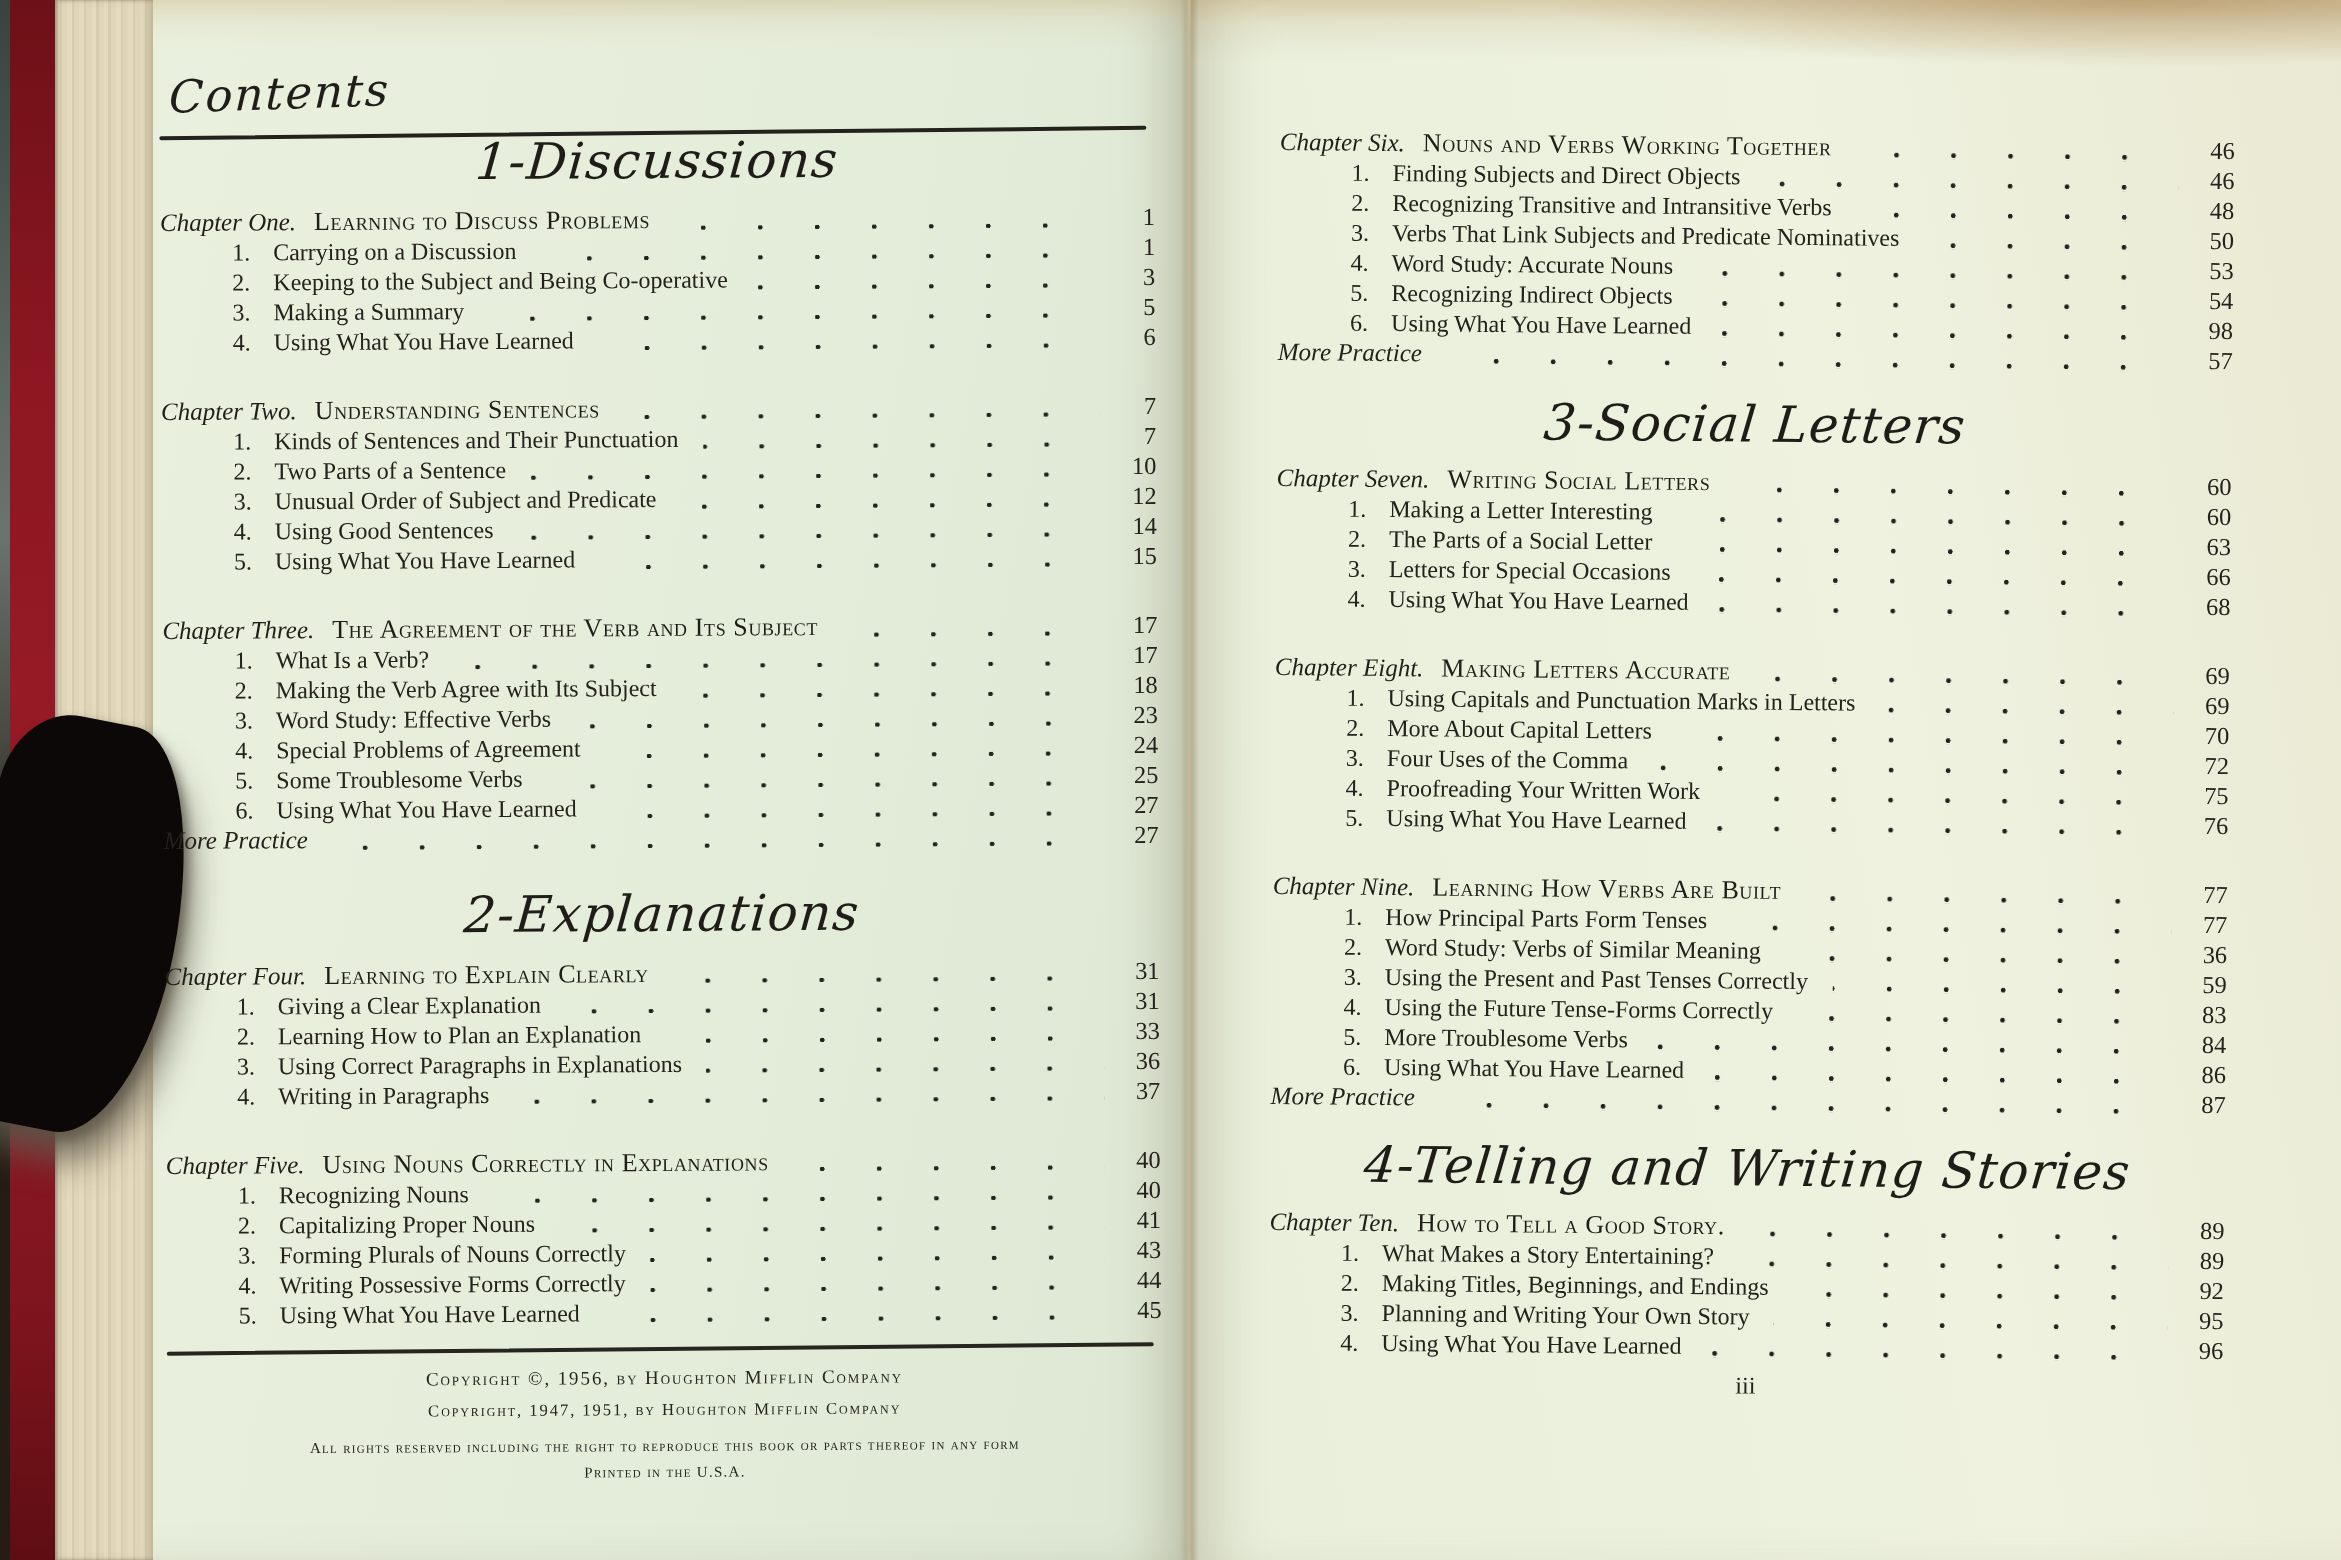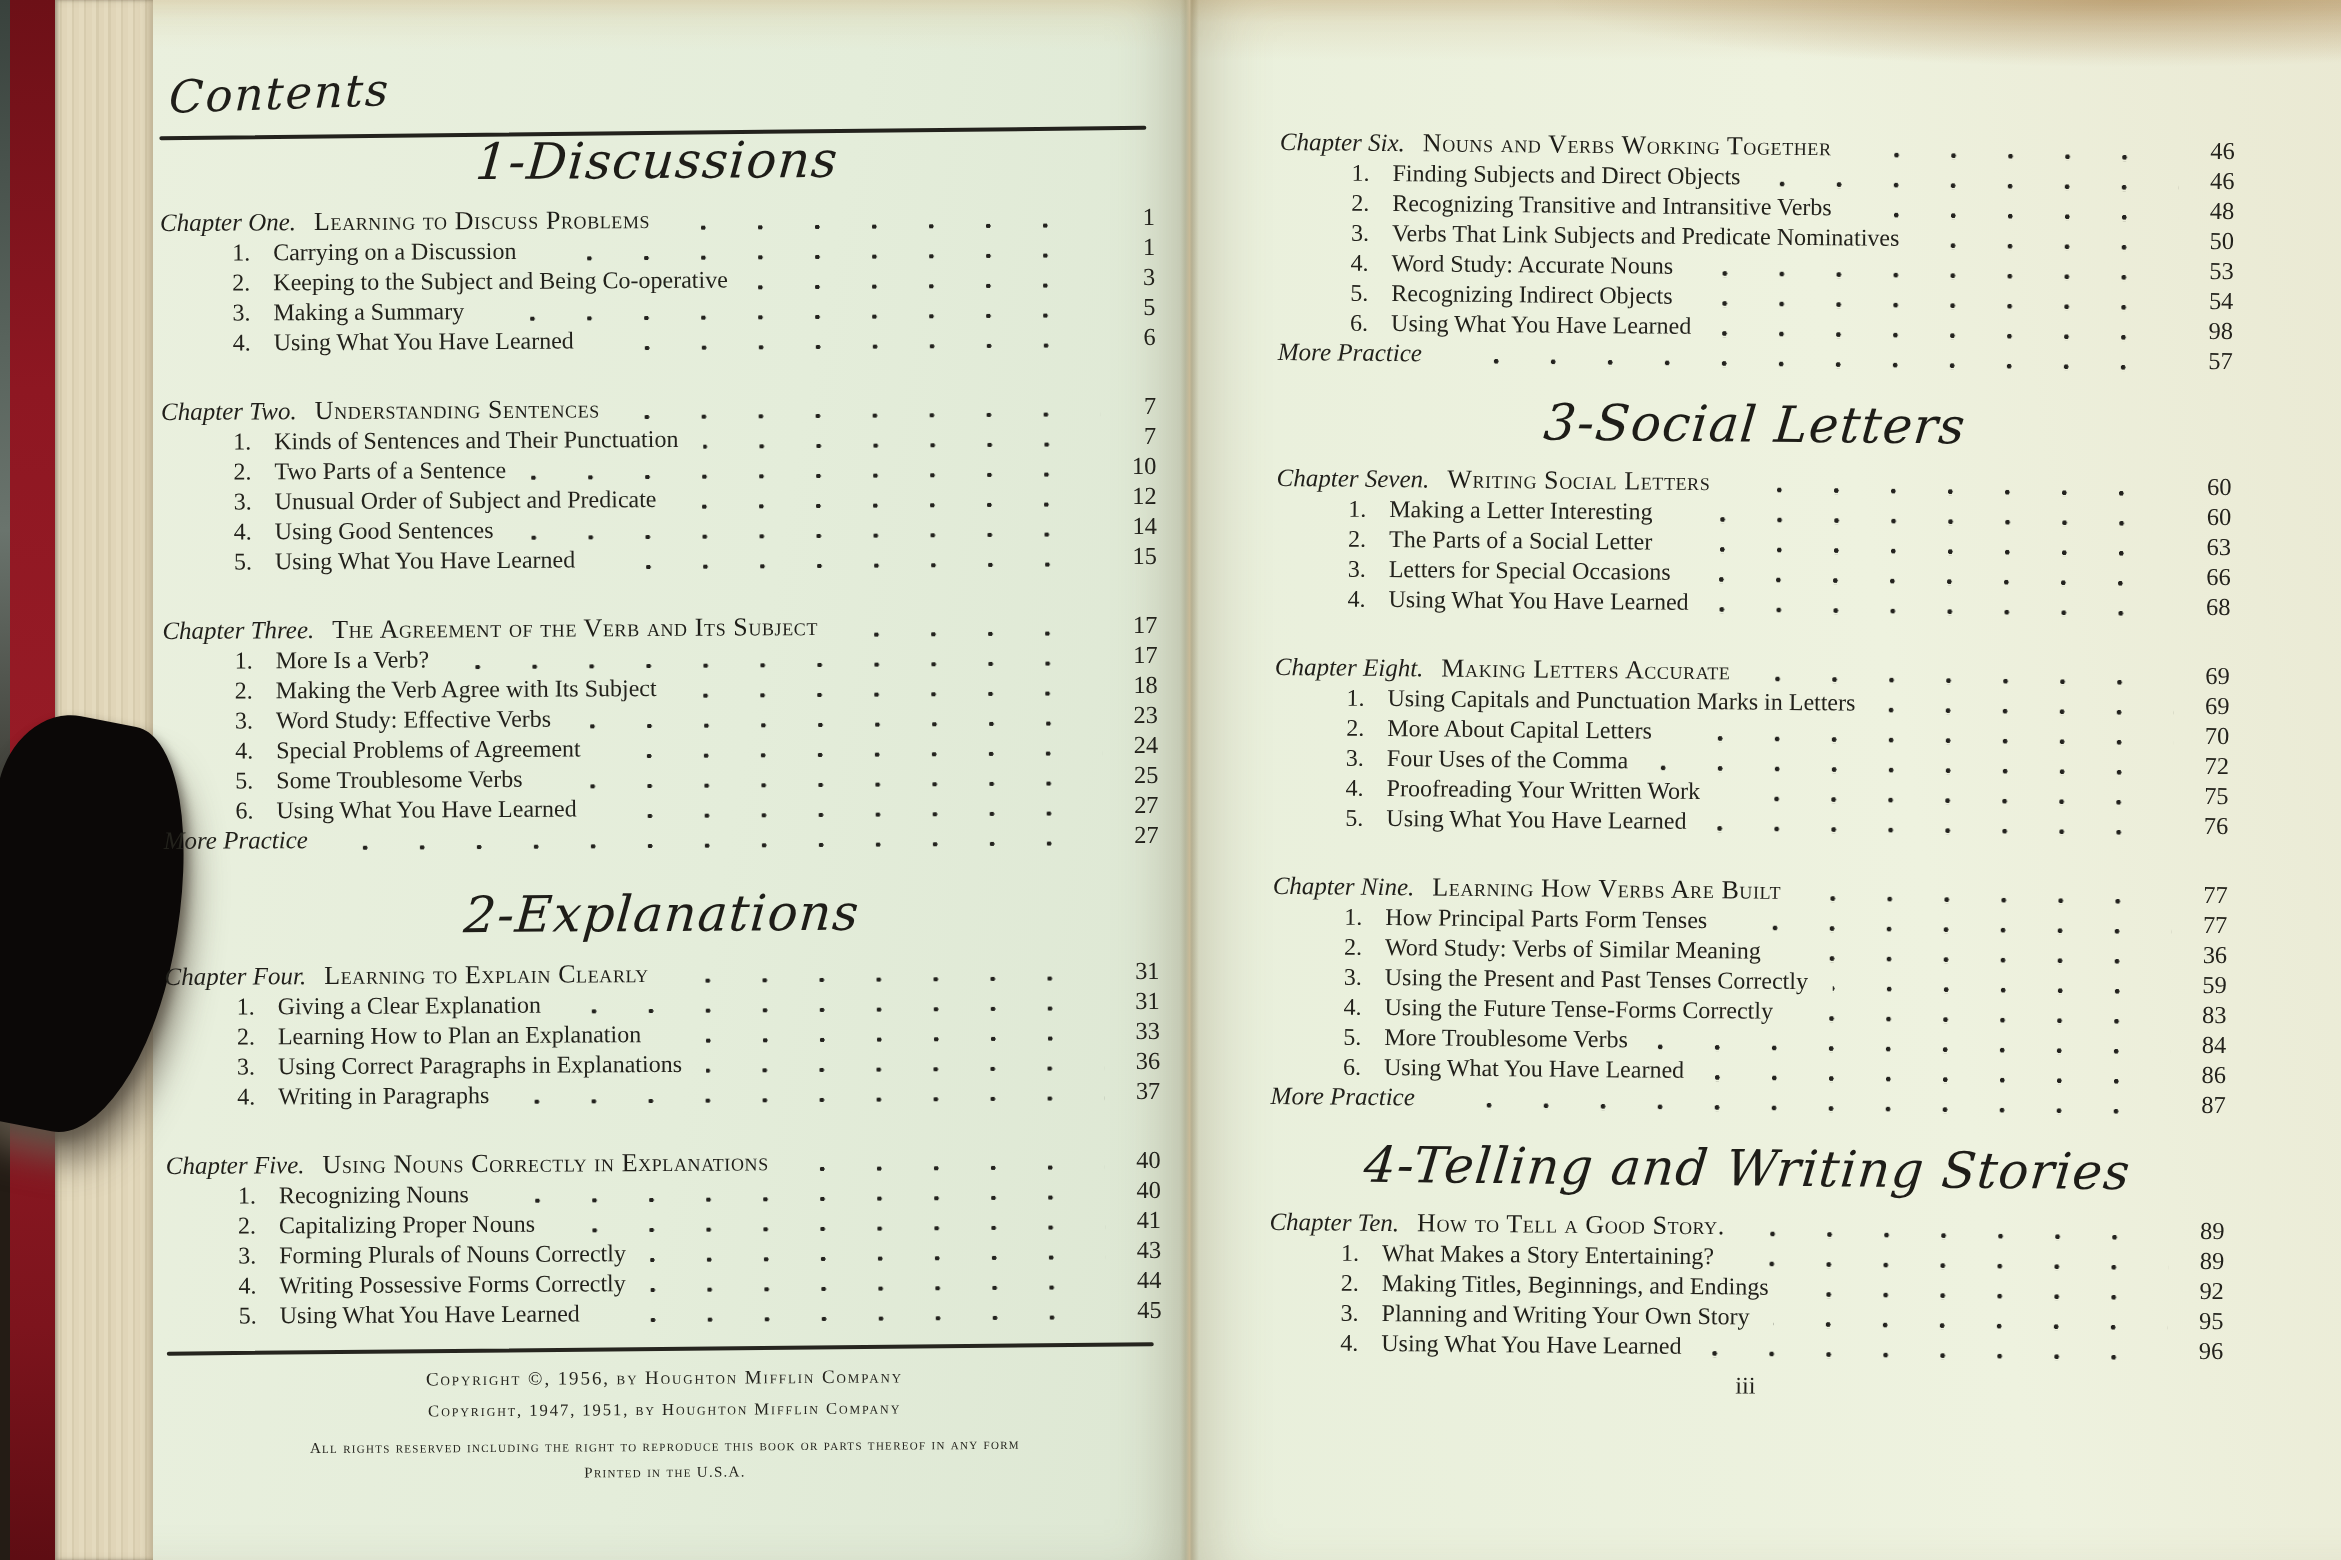--- a/index.html
+++ b/index.html
@@ -211,21 +211,21 @@
         <div class="block-chapter">
     <div class="row chapter-heading">
       <span class="chapter-label">Chapter Three.</span>
       <span class="chapter-title">The Agreement of the Verb and Its Subject</span>
       <span class="leader"></span>
       <span class="pageno">17</span>
     </div>
     <div>
             <div class="row item-row">
     <span class="item-num">1.</span>
-    <span class="item-title">More Is a Verb?</span>
+    <span class="item-title">What Is a Verb?</span>
     <span class="leader"></span>
     <span class="pageno">17</span>
   </div>
             <div class="row item-row">
     <span class="item-num">2.</span>
     <span class="item-title">Making the Verb Agree with Its Subject</span>
     <span class="leader"></span>
     <span class="pageno">18</span>
   </div>
             <div class="row item-row">

